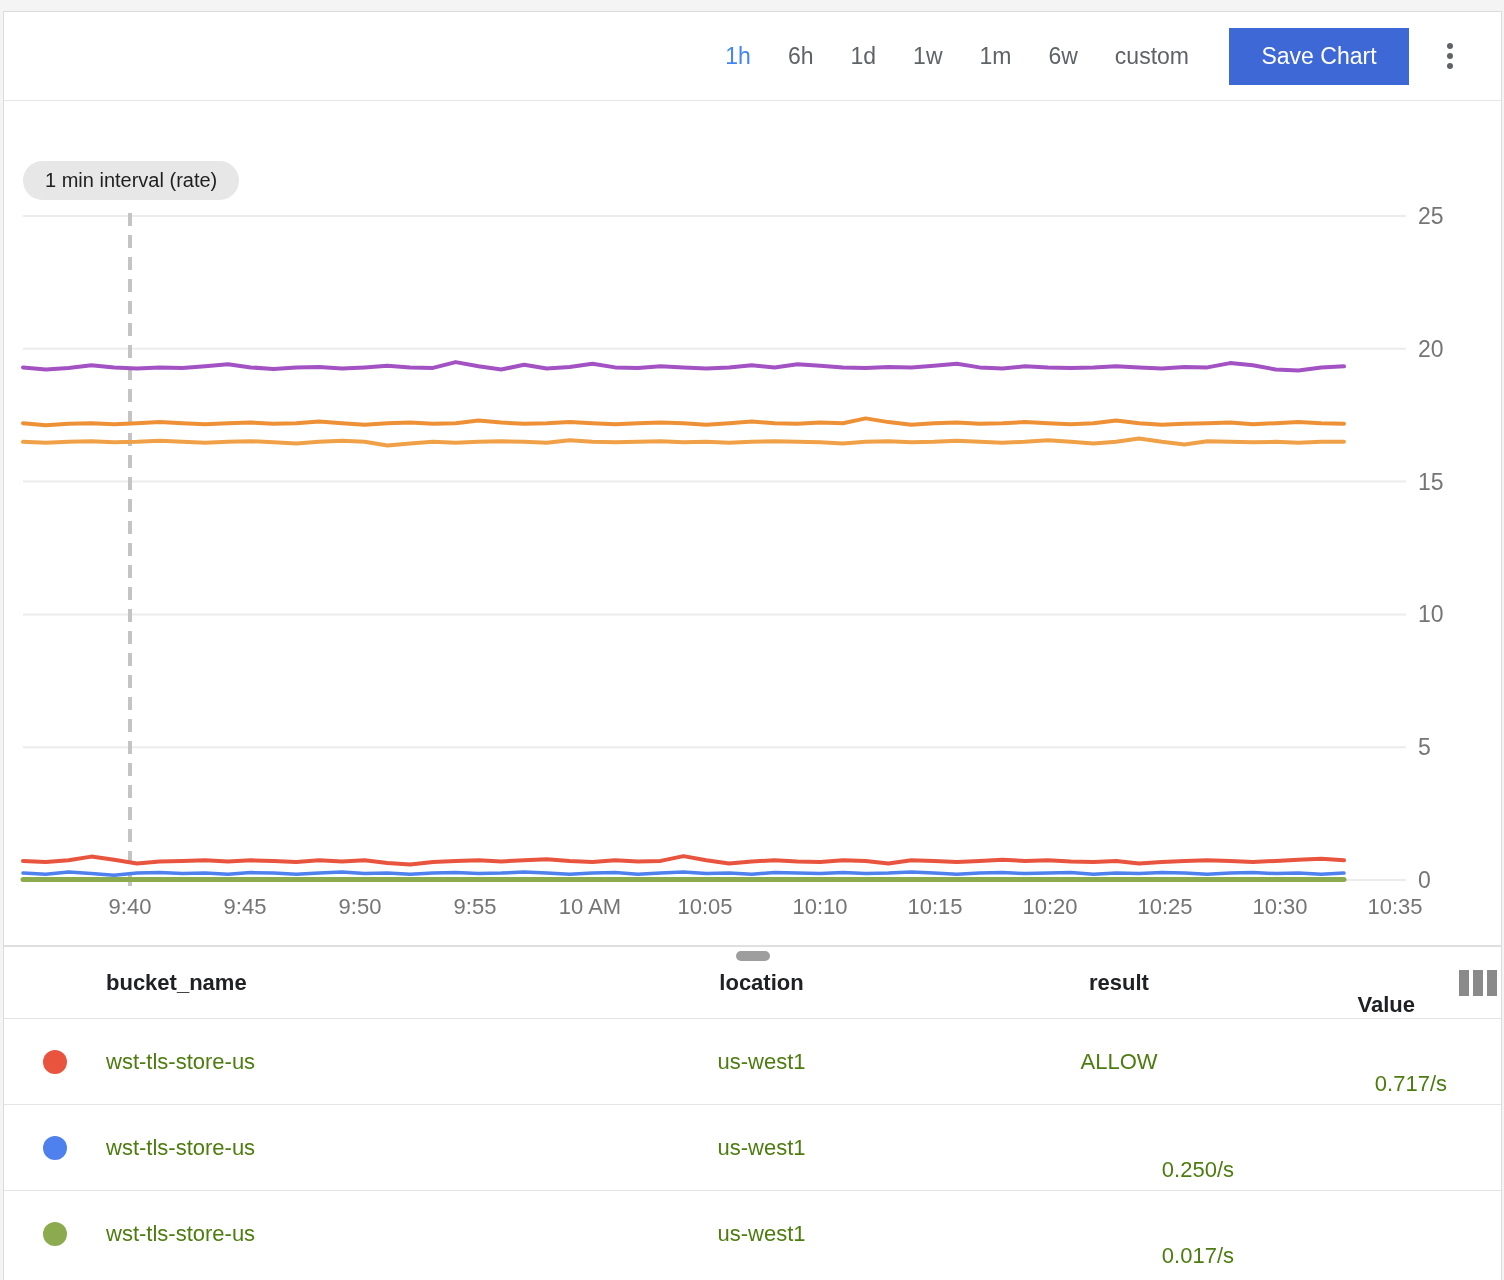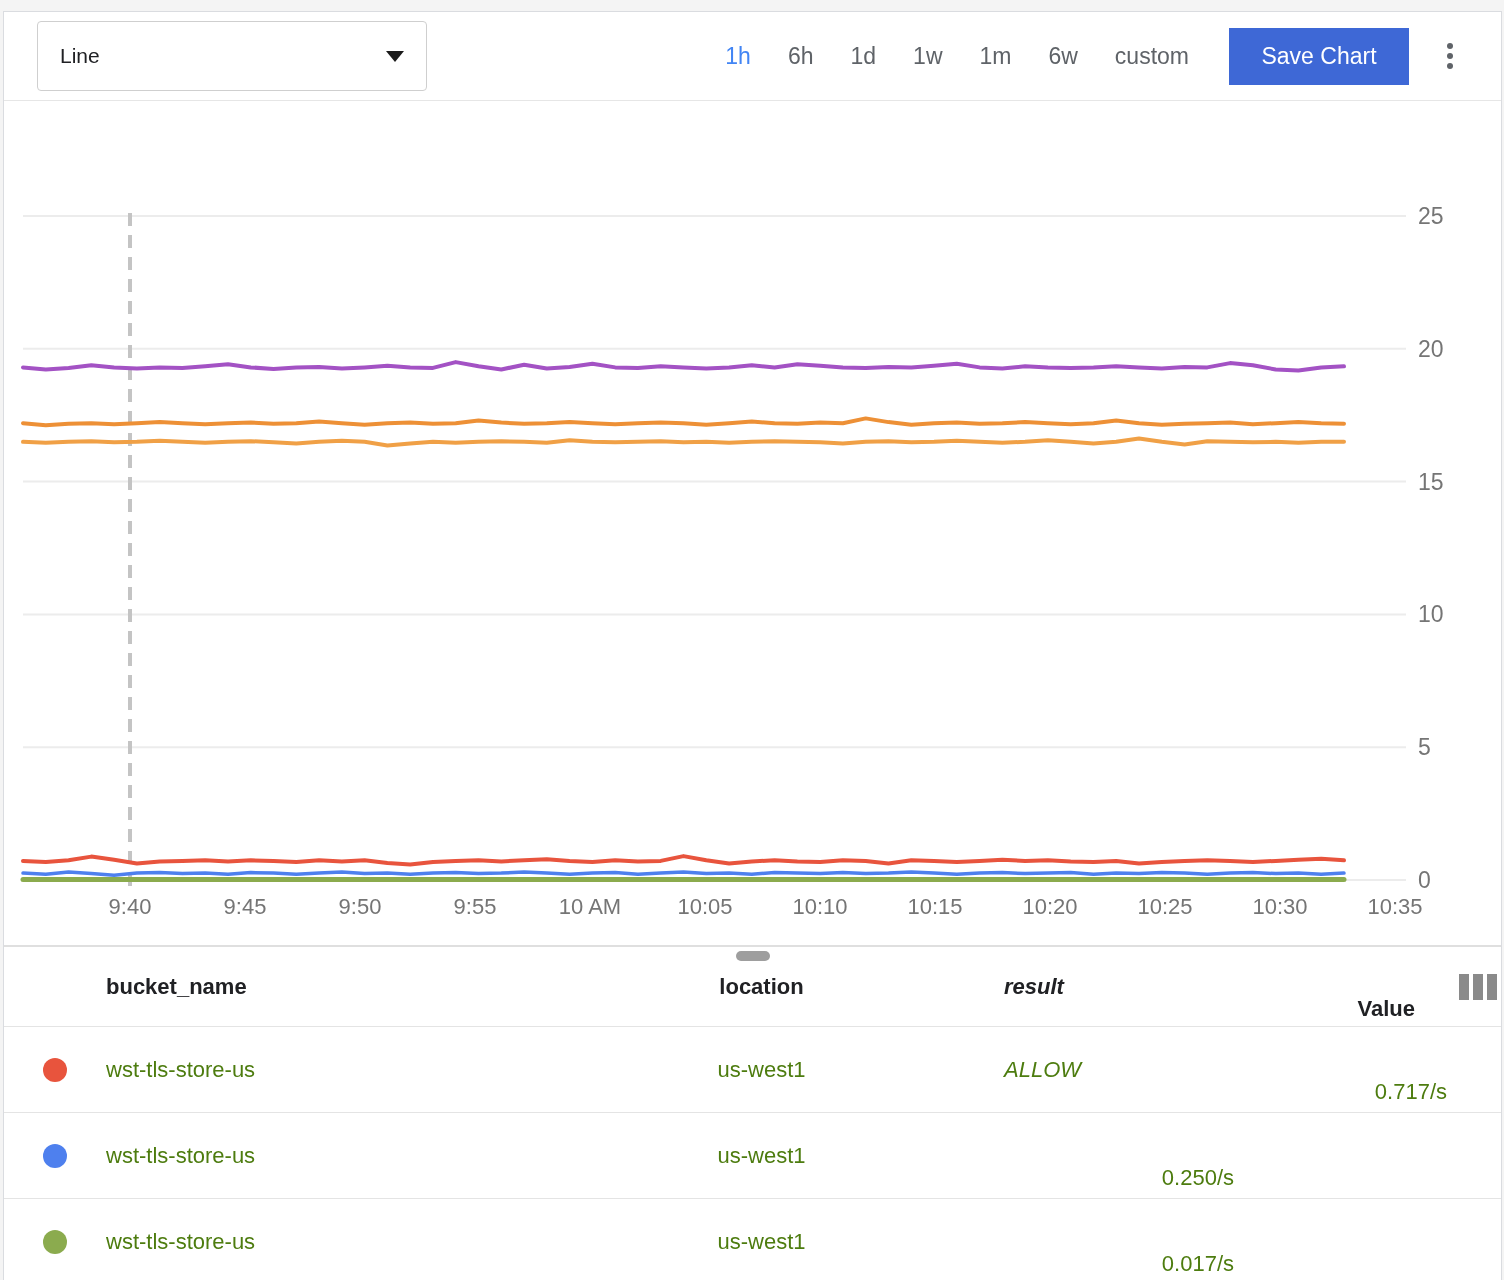--- a/index.html
+++ b/index.html
@@ -33,43 +33,39 @@
     background:#e7e7e7; border-radius:20px; display:flex; align-items:center;
     font-size:20px; color:#1f1f1f; }
   #chart-svg { position:absolute; left:0; top:0; }
 
   
   .table-section { position:relative; border-top:2px solid #dfdfdf; background:#fff; }
   .drag-handle { position:absolute; top:4px; left:50%; transform:translateX(-50%);
     width:34px; height:10px; border-radius:5px; background:#9e9e9e; cursor:row-resize; }
   .grid-row { display:grid; grid-template-columns:102px 498px 315px 315px 213px auto;
     align-items:center; }
-  .thead { height:80px; border-bottom:1px solid #e4e4e4; font-weight:bold;
+  .thead { height:72px; border-bottom:1px solid #e4e4e4; font-weight:bold;
     font-size:22px; color:#202124; }
   .trow { height:86px; border-bottom:1px solid #e4e4e4; font-size:22px; color:#4d7c0f; }
   .trow:last-child { border-bottom:none; }
   .c-dot { display:flex; justify-content:center; }
   .dot { width:24px; height:24px; border-radius:50%; }
   .c-loc { text-align:center; }
-  .c-res { padding-left:85px; text-align:left;font-style:italic; }
+  .c-res { padding-left:85px; text-align:center; }
   .c-val { text-align:right;margin-top:44px; }
   .thead .c-val { padding-right:32px; }
   .cols-icon { display:flex; gap:4px; justify-content:flex-end; padding-right:4px; cursor:pointer; }
   .cols-icon i { width:10px; height:26px; background:#8a8a8a; }
 </style>
 </head>
 <body>
 
 <div class="card">
 
   <div class="toolbar">
-    <div class="select-box">
-      <span class="label">Line</span>
-      <span class="caret-down"></span>
-    </div>
     <div class="time-ranges" id="time-ranges">
         <span class="tr selected">1h</span>
         <span class="tr">6h</span>
         <span class="tr">1d</span>
         <span class="tr">1w</span>
         <span class="tr">1m</span>
         <span class="tr">6w</span>
         <span class="tr">custom</span>
       </div>
     <button class="save-btn">Save Chart</button>
@@ -107,20 +103,21 @@
         <text x="1276" y="813" fill="#757575" font-size="22px" text-anchor="middle">10:30</text>
         <text x="1391" y="813" fill="#757575" font-size="22px" text-anchor="middle">10:35</text>
         <line x1="126" y1="112" x2="126" y2="790" stroke="#c4c4c4" stroke-width="4" stroke-dasharray="13 9"></line>
         <polyline points="19.0,266.4 41.8,268.5 64.6,266.9 87.3,264.3 110.1,266.4 132.9,267.5 155.7,266.4 178.4,266.9 201.2,265.3 224.0,263.2 246.8,266.4 269.5,268.0 292.3,266.4 315.1,265.9 337.9,267.5 360.6,266.4 383.4,264.8 406.2,266.4 429.0,266.9 451.7,261.1 474.5,265.3 497.3,268.5 520.1,263.7 542.8,267.5 565.6,265.9 588.4,262.7 611.2,266.4 633.9,266.9 656.7,265.3 679.5,266.4 702.3,267.5 725.1,266.4 747.8,264.3 770.6,266.4 793.4,263.2 816.2,264.8 838.9,266.4 861.7,266.9 884.5,265.9 907.3,266.4 930.0,264.8 952.8,262.7 975.6,266.4 998.4,267.5 1021.1,265.3 1043.9,266.4 1066.7,266.9 1089.5,266.4 1112.2,265.3 1135.0,266.4 1157.8,267.5 1180.6,265.9 1203.3,266.4 1226.1,262.1 1248.9,264.3 1271.7,268.5 1294.4,269.6 1317.2,266.4 1340.0,265.3" fill="none" stroke="#a352c4" stroke-width="4" stroke-linejoin="round" stroke-linecap="round"></polyline>
         <polyline points="19.0,322.2 41.8,324.3 64.6,322.7 87.3,322.2 110.1,323.2 132.9,322.2 155.7,321.1 178.4,322.2 201.2,323.2 224.0,322.2 246.8,321.6 269.5,322.7 292.3,322.2 315.1,320.6 337.9,322.2 360.6,323.8 383.4,322.2 406.2,321.6 429.0,322.7 451.7,322.2 474.5,319.5 497.3,321.6 520.1,322.7 542.8,322.2 565.6,321.1 588.4,322.2 611.2,323.2 633.9,322.2 656.7,321.6 679.5,322.2 702.3,323.8 725.1,322.2 747.8,320.6 770.6,322.2 793.4,322.7 816.2,321.6 838.9,322.2 861.7,317.4 884.5,321.1 907.3,323.8 930.0,322.2 952.8,321.6 975.6,322.7 998.4,322.2 1021.1,321.1 1043.9,322.2 1066.7,323.2 1089.5,322.2 1112.2,319.5 1135.0,322.2 1157.8,323.8 1180.6,322.7 1203.3,322.2 1226.1,321.6 1248.9,323.2 1271.7,322.2 1294.4,321.1 1317.2,322.2 1340.0,322.7" fill="none" stroke="#ed9036" stroke-width="4" stroke-linejoin="round" stroke-linecap="round"></polyline>
         <polyline points="19.0,340.8 41.8,341.8 64.6,340.8 87.3,340.2 110.1,341.3 132.9,340.8 155.7,339.7 178.4,340.8 201.2,341.8 224.0,340.8 246.8,340.2 269.5,341.3 292.3,342.4 315.1,340.8 337.9,339.7 360.6,340.8 383.4,344.5 406.2,342.4 429.0,340.8 451.7,341.8 474.5,340.8 497.3,340.2 520.1,340.8 542.8,341.8 565.6,339.2 588.4,340.8 611.2,341.3 633.9,340.8 656.7,340.2 679.5,341.3 702.3,340.8 725.1,341.8 747.8,340.8 770.6,340.2 793.4,340.8 816.2,341.3 838.9,342.4 861.7,340.8 884.5,340.2 907.3,341.3 930.0,340.8 952.8,339.7 975.6,340.8 998.4,341.8 1021.1,340.8 1043.9,339.2 1066.7,340.8 1089.5,342.4 1112.2,340.8 1135.0,337.6 1157.8,340.8 1180.6,343.4 1203.3,340.2 1226.1,340.8 1248.9,341.3 1271.7,340.8 1294.4,341.8 1317.2,340.8 1340.0,340.8" fill="none" stroke="#f0a046" stroke-width="4" stroke-linejoin="round" stroke-linecap="round"></polyline>
         <polyline points="19.0,759.9 41.8,760.9 64.6,759.3 87.3,755.6 110.1,758.8 132.9,762.5 155.7,760.4 178.4,759.9 201.2,759.3 224.0,760.4 246.8,759.3 269.5,759.9 292.3,760.9 315.1,759.3 337.9,760.4 360.6,759.3 383.4,762.0 406.2,763.6 429.0,760.9 451.7,759.9 474.5,759.3 497.3,760.4 520.1,759.3 542.8,758.3 565.6,759.9 588.4,760.9 611.2,759.3 633.9,760.4 656.7,759.9 679.5,755.1 702.3,759.3 725.1,762.5 747.8,760.4 770.6,759.3 793.4,760.4 816.2,760.9 838.9,759.3 861.7,759.9 884.5,762.5 907.3,759.3 930.0,759.9 952.8,760.9 975.6,759.9 998.4,758.8 1021.1,759.9 1043.9,759.3 1066.7,760.4 1089.5,760.9 1112.2,759.9 1135.0,762.5 1157.8,760.9 1180.6,759.9 1203.3,759.3 1226.1,759.9 1248.9,760.9 1271.7,759.9 1294.4,758.8 1317.2,757.8 1340.0,759.3" fill="none" stroke="#e8543d" stroke-width="4" stroke-linejoin="round" stroke-linecap="round"></polyline>
         <polyline points="19.0,772.1 41.8,773.2 64.6,771.0 87.3,772.6 110.1,774.2 132.9,772.1 155.7,771.6 178.4,772.6 201.2,772.1 224.0,773.2 246.8,771.6 269.5,772.1 292.3,773.2 315.1,772.1 337.9,771.0 360.6,772.6 383.4,772.1 406.2,773.2 429.0,772.1 451.7,771.6 474.5,772.6 497.3,772.1 520.1,771.0 542.8,772.1 565.6,773.2 588.4,772.1 611.2,771.6 633.9,773.2 656.7,772.1 679.5,771.0 702.3,772.6 725.1,772.1 747.8,773.2 770.6,771.6 793.4,772.1 816.2,772.6 838.9,771.6 861.7,772.6 884.5,772.1 907.3,771.0 930.0,772.1 952.8,773.2 975.6,772.1 998.4,771.6 1021.1,772.6 1043.9,772.1 1066.7,771.6 1089.5,773.2 1112.2,772.1 1135.0,772.6 1157.8,771.6 1180.6,772.1 1203.3,773.2 1226.1,772.1 1248.9,771.6 1271.7,772.6 1294.4,772.1 1317.2,773.2 1340.0,772.1" fill="none" stroke="#4e80ee" stroke-width="3.5" stroke-linejoin="round" stroke-linecap="round"></polyline>
         <polyline points="19.0,778.5 41.8,778.5 64.6,778.5 87.3,778.5 110.1,778.5 132.9,778.5 155.7,778.5 178.4,778.5 201.2,778.5 224.0,778.5 246.8,778.5 269.5,778.5 292.3,778.5 315.1,778.5 337.9,778.5 360.6,778.5 383.4,778.5 406.2,778.5 429.0,778.5 451.7,778.5 474.5,778.5 497.3,778.5 520.1,778.5 542.8,778.5 565.6,778.5 588.4,778.5 611.2,778.5 633.9,778.5 656.7,778.5 679.5,778.5 702.3,778.5 725.1,778.5 747.8,778.5 770.6,778.5 793.4,778.5 816.2,778.5 838.9,778.5 861.7,778.5 884.5,778.5 907.3,778.5 930.0,778.5 952.8,778.5 975.6,778.5 998.4,778.5 1021.1,778.5 1043.9,778.5 1066.7,778.5 1089.5,778.5 1112.2,778.5 1135.0,778.5 1157.8,778.5 1180.6,778.5 1203.3,778.5 1226.1,778.5 1248.9,778.5 1271.7,778.5 1294.4,778.5 1317.2,778.5 1340.0,778.5" fill="none" stroke="#8bab4e" stroke-width="5" stroke-linejoin="round" stroke-linecap="round"></polyline>
       </svg>
+    <div class="badge">1 min interval (rate)</div>
   </div>
 
   <div class="table-section">
     <div class="drag-handle"></div>
     <div class="grid-row thead">
       <div class="c-dot"></div>
       <div>bucket_name</div>
       <div class="c-loc">location</div>
       <div class="c-res">result</div>
       <div class="c-val">Value</div>

